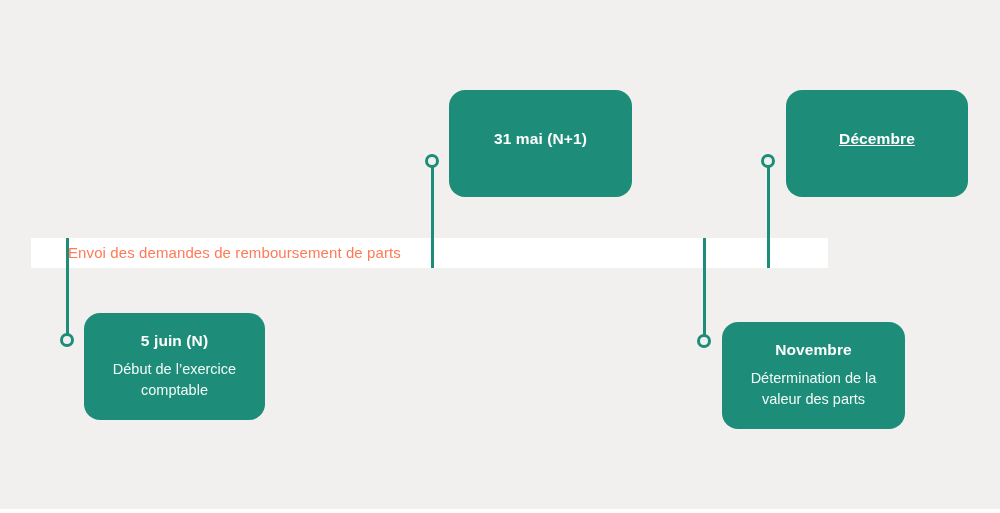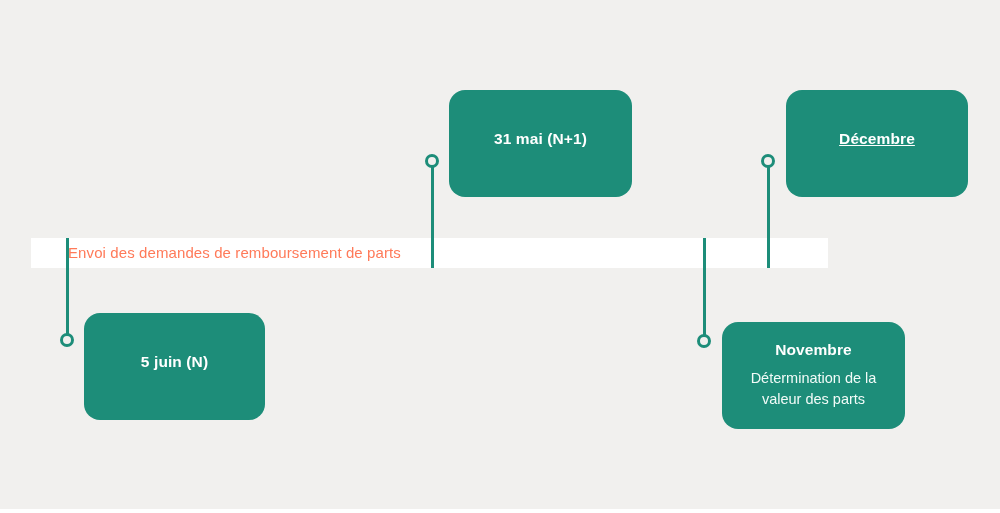--- a/index.html
+++ b/index.html
@@ -126,20 +126,21 @@
   <div class="connector" id="conn-2"></div>
   <div class="connector" id="conn-3"></div>
 
   <div class="node-dot" id="dot-0"></div>
   <div class="node-dot" id="dot-1"></div>
   <div class="node-dot" id="dot-2"></div>
   <div class="node-dot" id="dot-3"></div>
 
   <div class="event-card" id="card-0">
     <div class="card-title">5 juin (N)</div>
+    <div class="card-body">Début de l’exercice comptable</div>
   </div>
 
   <div class="event-card" id="card-1">
     <div class="card-title">31 mai (N+1)</div>
   </div>
 
   <div class="event-card" id="card-2">
     <div class="card-title">Novembre</div>
     <div class="card-body">Détermination de la valeur des parts</div>
   </div>

